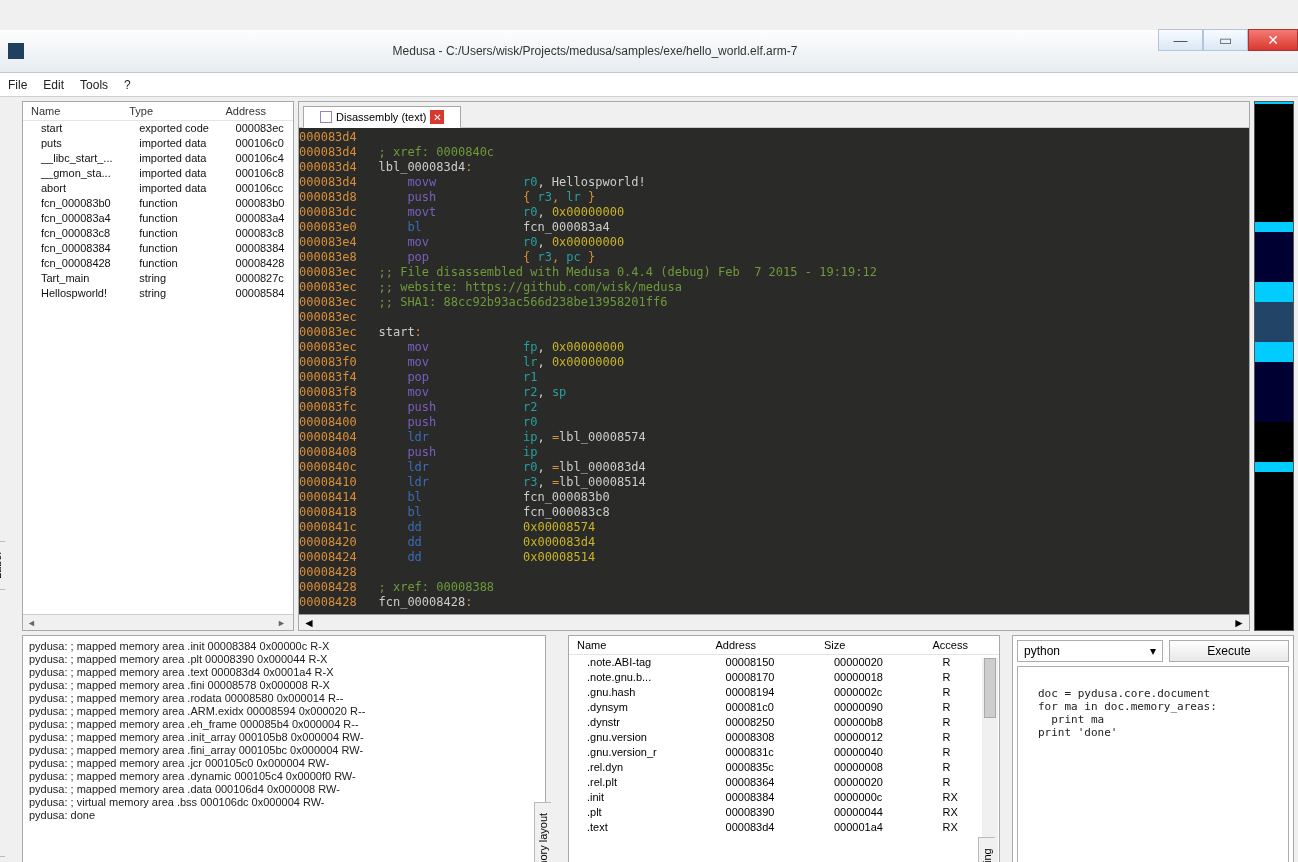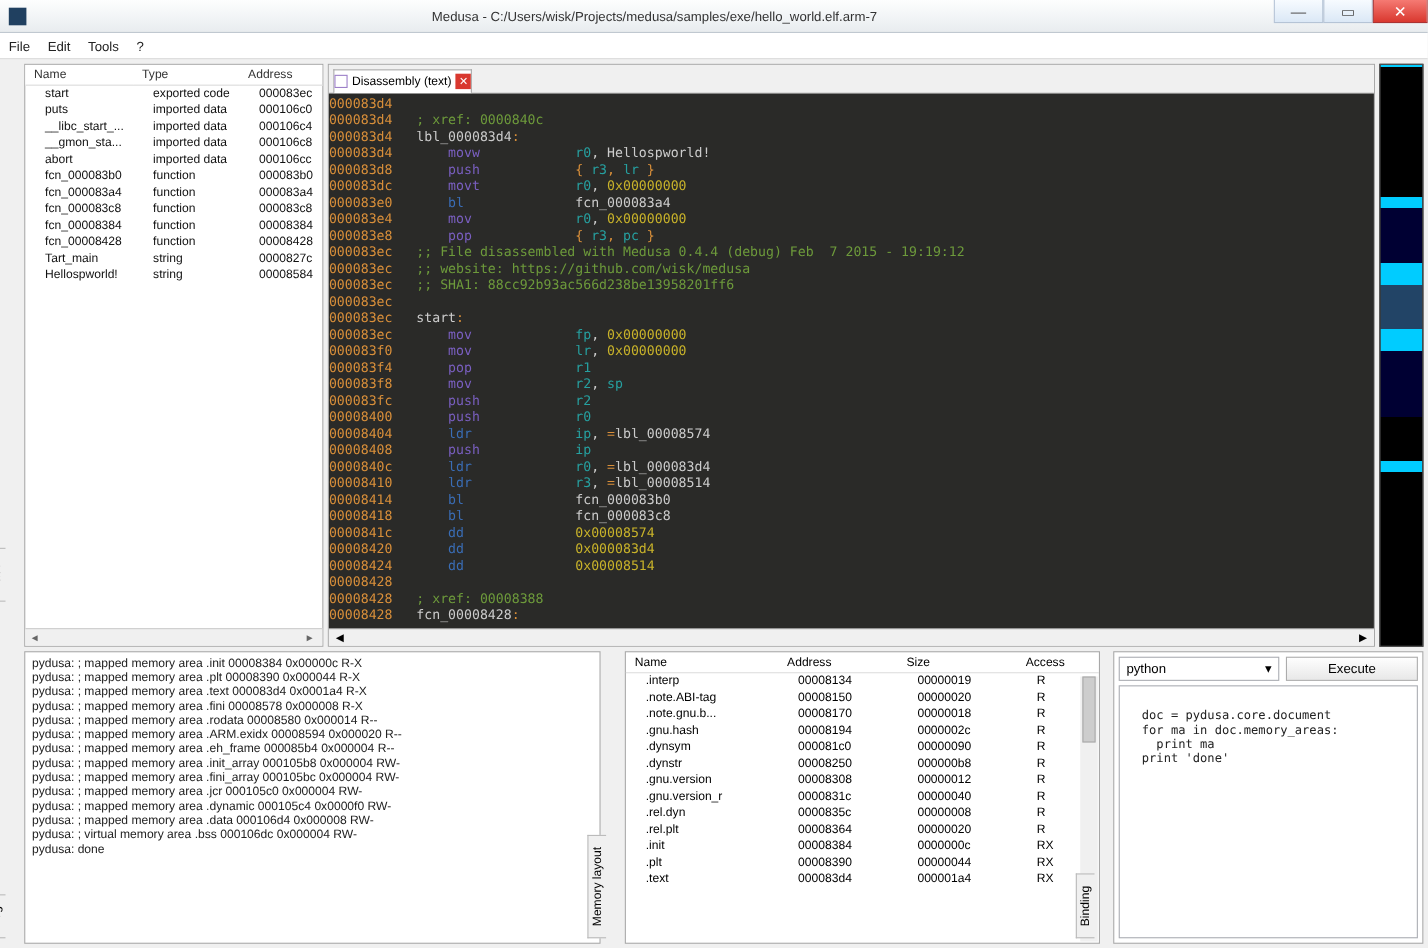--- a/index.html
+++ b/index.html
@@ -1,18 +1,18 @@
 <!DOCTYPE html>
 <html><head>
 <meta charset="utf-8">
 <style>
 * { box-sizing: border-box; margin: 0; padding: 0; }
 body { font-family: "Segoe UI", Tahoma, sans-serif; font-size: 12px; background: #f0f0f0; overflow: hidden; }
 
-.titlebar { height: 30px; background: linear-gradient(#fdfefe,#e8ecef); border-bottom: 1px solid #c0c8d0; display: flex; align-items: center; padding-left: 8px; position: relative; }
+.titlebar { height: 43px; background: linear-gradient(#fdfefe,#e8ecef); border-bottom: 1px solid #c0c8d0; display: flex; align-items: center; padding-left: 8px; position: relative; margin-top: 30px; }
 .titlebar .app-icon { width: 16px; height: 16px; background: #204060; margin-right: 8px; }
 .titlebar .title { flex: 1; text-align: center; font-size: 12px; color: #333; }
 .win-controls { display: flex; height: 100%; }
 .win-btn { width: 45px; height: 22px; display:flex; align-items:center; justify-content:center; border: 1px solid #b5c4d6; background: linear-gradient(#f7fbff,#dbe8f6); margin-top:-1px; font-size:14px; color:#555;}
 .win-btn.close { background: linear-gradient(#f57a73,#d9382f); color:#fff; border-color:#a33; width:50px;}
 
 .menubar { height: 24px; background: #fff; border-bottom: 1px solid #d0d0d0; display: flex; align-items: center; padding: 0 8px; gap: 16px; }
 .menubar span { color: #222; cursor: default; }
 
 .main { display: grid; grid-template-columns: 290px 1fr 40px; grid-template-rows: 530px 1fr; gap: 4px; padding: 4px; height: 808px; background: #f0f0f0; }
@@ -24,21 +24,21 @@
 .label-panel { grid-column: 1; grid-row: 1; margin-left:18px; display:flex; flex-direction:column;}
 .label-table { width: 100%; border-collapse: collapse; font-size: 11px; }
 .label-table th { text-align: left; padding: 3px 8px; background: #fff; border-bottom: 1px solid #e4e4e4; font-weight: normal; color: #333; }
 .label-table td { padding: 1px 8px 2px 18px; color: #111; white-space: nowrap; overflow:hidden; }
 .label-table td:first-child { padding-left: 18px; }
 .scroll-h { height:16px; background:#f0f0f0; border-top:1px solid #ccc; margin-top:auto; display:flex; align-items:center; padding:0 4px;}
 .scroll-h .arrow { width:12px; font-size:9px; color:#666; }
 
 .disasm-panel { grid-column: 2; grid-row: 1; display:flex; flex-direction:column; }
 .tabstrip { height: 26px; display: flex; align-items: flex-end; padding-left: 4px; background:#f0f0f0; border-bottom:1px solid #ccc;}
-.tab { background: #fff; border: 1px solid #a8a8a8; border-bottom: 1px solid #fff; padding: 3px 0; display: flex; align-items: center; gap: 4px; font-size: 11px; position: relative; top:1px;}
+.tab { background: #fff; border: 1px solid #a8a8a8; border-bottom: 1px solid #fff; padding: 3px 16px; display: flex; align-items: center; gap: 4px; font-size: 11px; position: relative; top:1px;}
 .tab .icon { width:12px; height:12px; border:1px solid #9c7fc8; background:#fff; }
 .tab .close { width:14px; height:14px; background:#d9382f; color:#fff; display:flex; align-items:center; justify-content:center; font-size:10px; }
 
 .code { flex:1; background: #2a2a28; font-family: Consolas, monospace; font-size: 12px; line-height: 15px; padding: 2px 0; overflow: hidden; white-space: pre; color: #ccc; position:relative;}
 .addr { color: #d98f3a; }
 .cmt { color: #6d9a3b; }
 .lbl { color: #ccc; }
 .colon { color: #d98f3a; }
 .mn-mov { color: #7a5fc0; }
 .mn-push { color: #7a5fc0; }
@@ -221,26 +221,20 @@
         <thead>
             <tr>
           <th>Name</th>
           <th>Address</th>
           <th>Size</th>
           <th>Access</th>
         </tr>
           </thead>
         <tbody id="mem-body">
             <tr>
-              <td>.interp</td>
-              <td>00008134</td>
-              <td>00000019</td>
-              <td>R</td>
-            </tr>
-            <tr>
               <td>.note.ABI-tag</td>
               <td>00008150</td>
               <td>00000020</td>
               <td>R</td>
             </tr>
             <tr>
               <td>.note.gnu.b...</td>
               <td>00008170</td>
               <td>00000018</td>
               <td>R</td>

